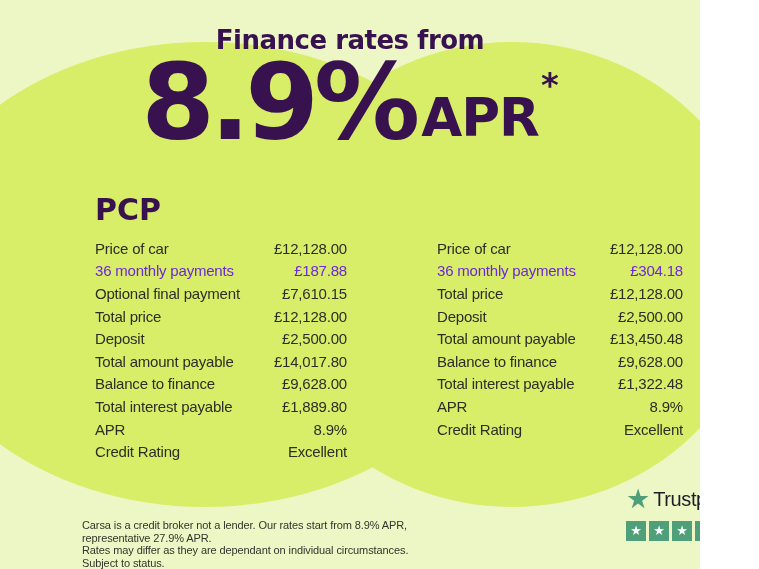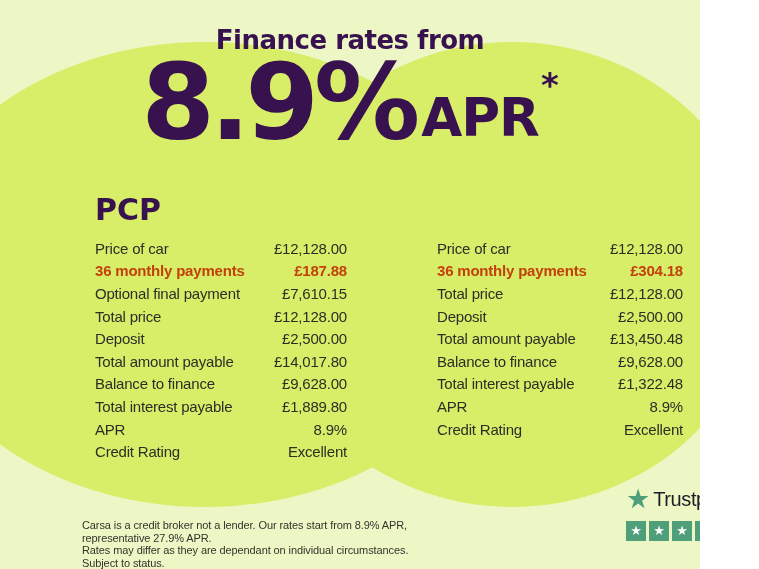--- a/index.html
+++ b/index.html
@@ -52,21 +52,21 @@
   }
   .table-pcp{left:95px;width:252px;}
   .table-hp{left:437px;width:246px;}
   .row{
     display:flex;justify-content:space-between;align-items:center;
     height:22.6px;
     font-size:15px;
     color:#2d2d26;
     letter-spacing:-0.2px;
   }
-  .row.bold{font-weight:bold;color:#c2410c;}
+  .row.bold{font-weight:normal;color:#6d28d9;}
   .row .val{text-align:right;}
 
   .disclaimer{
     position:absolute;left:82px;top:519px;width:340px;
     font-size:11px;line-height:12.5px;
     color:#34342c;
     letter-spacing:-0.1px;
   }
 
   .trustpilot{position:absolute;left:626px;top:484px;width:114px;}

